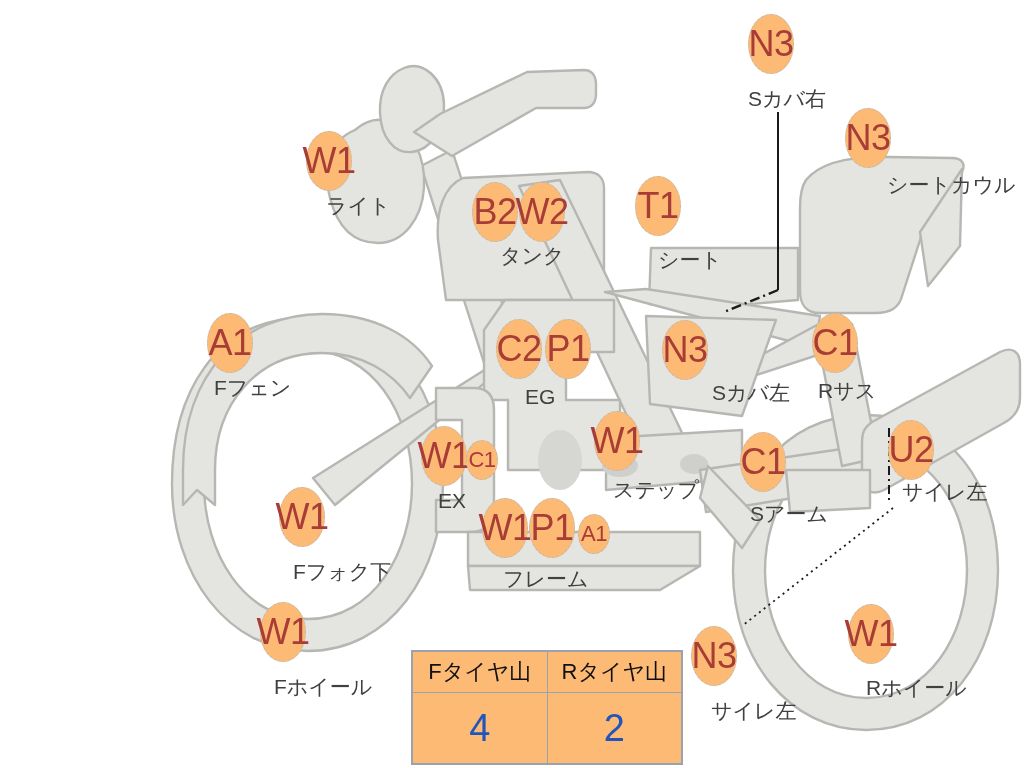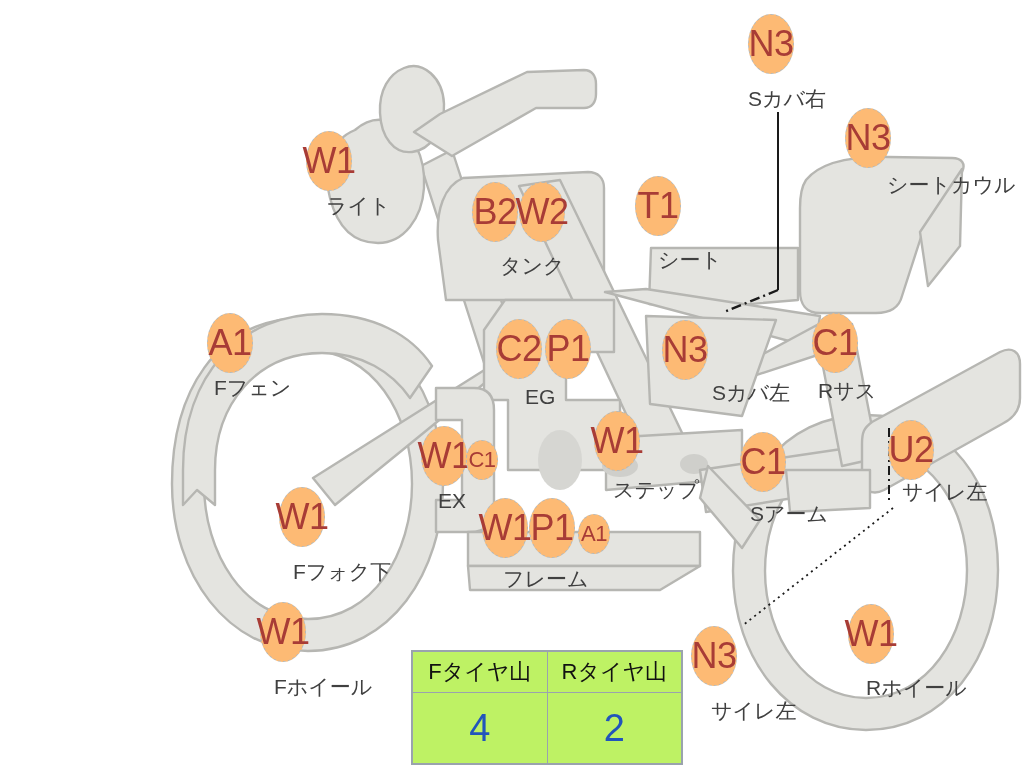--- a/index.html
+++ b/index.html
@@ -41,21 +41,21 @@
     line-height:1;
   }
 
   
   #tyre-table{
     position:absolute;
     left:411px;top:650px;
     width:272px;height:113px;
     border:2px solid #9aa3ad;
     border-collapse:collapse;
-    background:#bef264;
+    background:#fdba74;
     z-index:60;
   }
   #tyre-table td,#tyre-table th{
     border:1px solid #9aa3ad;
     text-align:center;
     padding:0;
     width:50%;
   }
   #tyre-table th{
     height:40px;
@@ -219,21 +219,21 @@
   <div class="marker big" style="left:888px;top:420px;">U2</div>
   <div class="marker big" style="left:279px;top:487px;">W1</div>
   <div class="marker big" style="left:482px;top:498px;">W1</div>
   <div class="marker big" style="left:529px;top:498px;">P1</div>
   <div class="marker small" style="left:578px;top:514px;">A1</div>
   <div class="marker big" style="left:260px;top:602px;">W1</div>
   <div class="marker big" style="left:691px;top:626px;">N3</div>
   <div class="marker big" style="left:848px;top:604px;">W1</div>
 
   <div class="cap" style="left:326px;top:195px;">ライト</div>
-  <div class="cap" style="left:500px;top:255px;">タンク</div>
+  <div class="cap" style="left:500px;top:245px;">タンク</div>
   <div class="cap" style="left:658px;top:249px;text-align:center;">シート</div>
   <div class="cap" style="left:748px;top:88px;">Sカバ右</div>
   <div class="cap" style="left:847px;top:174px;margin-left:40px;">シートカウル</div>
   <div class="cap" style="left:214px;top:377px;">Fフェン</div>
   <div class="cap" style="left:525px;top:386px;">EG</div>
   <div class="cap" style="left:677px;top:382px;margin-left:35px;">Sカバ左</div>
   <div class="cap" style="left:818px;top:380px;">Rサス</div>
   <div class="cap" style="left:438px;top:490px;">EX</div>
   <div class="cap" style="left:613px;top:479px;">ステップ</div>
   <div class="cap" style="left:750px;top:503px;">Sアーム</div>

